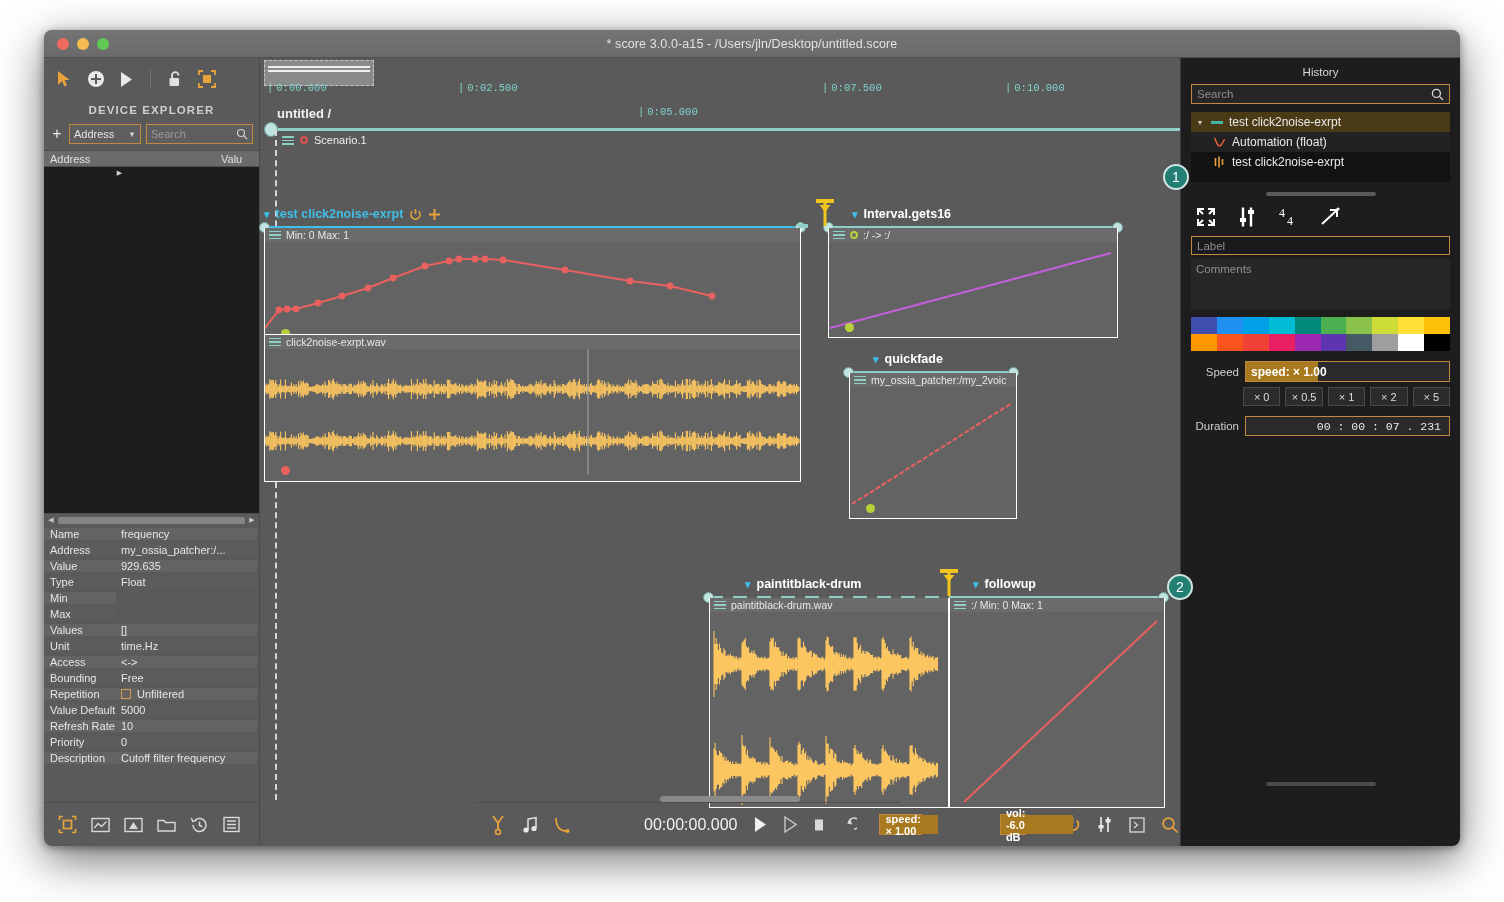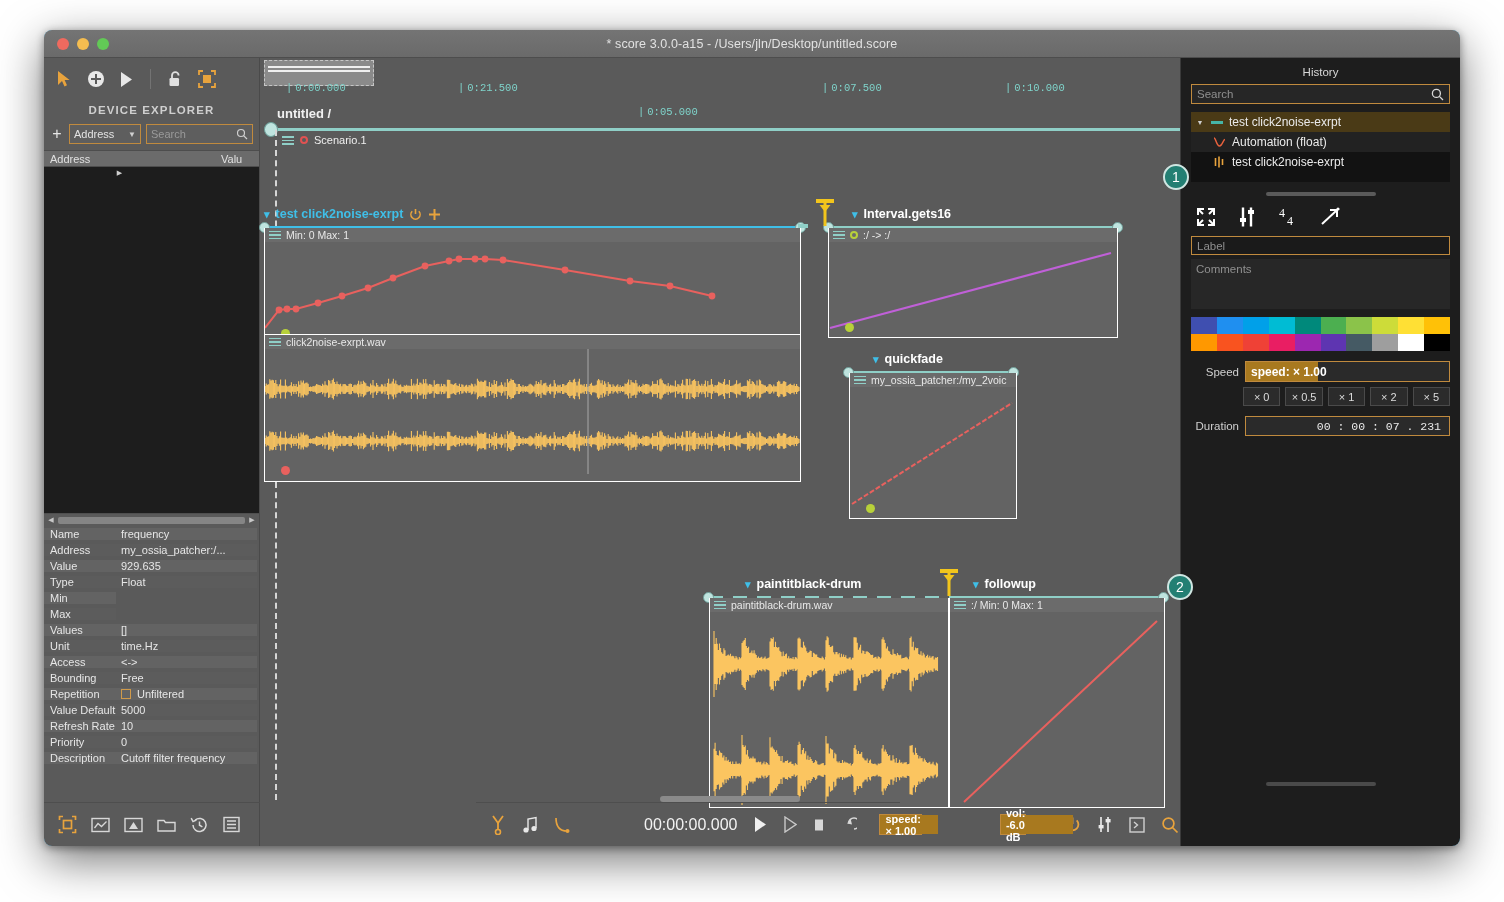--- a/index.html
+++ b/index.html
@@ -492,22 +492,22 @@
     </div>
 
     <div class="center">
 
       <div class="ruler">
         <div class="minimap">
           <div class="ln" style="top:5px;"></div>
           <div class="ln" style="top:9px;"></div>
         </div>
         <div id="ticks">
-            <div class="tick" style="left: 26px;">0:00.000</div>
-            <div class="tick" style="left: 198px;">0:21.500</div>
+            <div class="tick" style="left: 7px;">0:00.000</div>
+            <div class="tick" style="left: 198px;">0:02.500</div>
             <div class="tick" style="left: 378px; margin-top: 24px;">0:05.000</div>
             <div class="tick" style="left: 562px;">0:07.500</div>
             <div class="tick" style="left: 745px;">0:10.000</div>
           </div>
       </div>
 
       <div class="scorename">untitled /</div>
       <div class="rootline"></div>
       <div class="roothandle"></div>
       <div class="dashv"></div>

